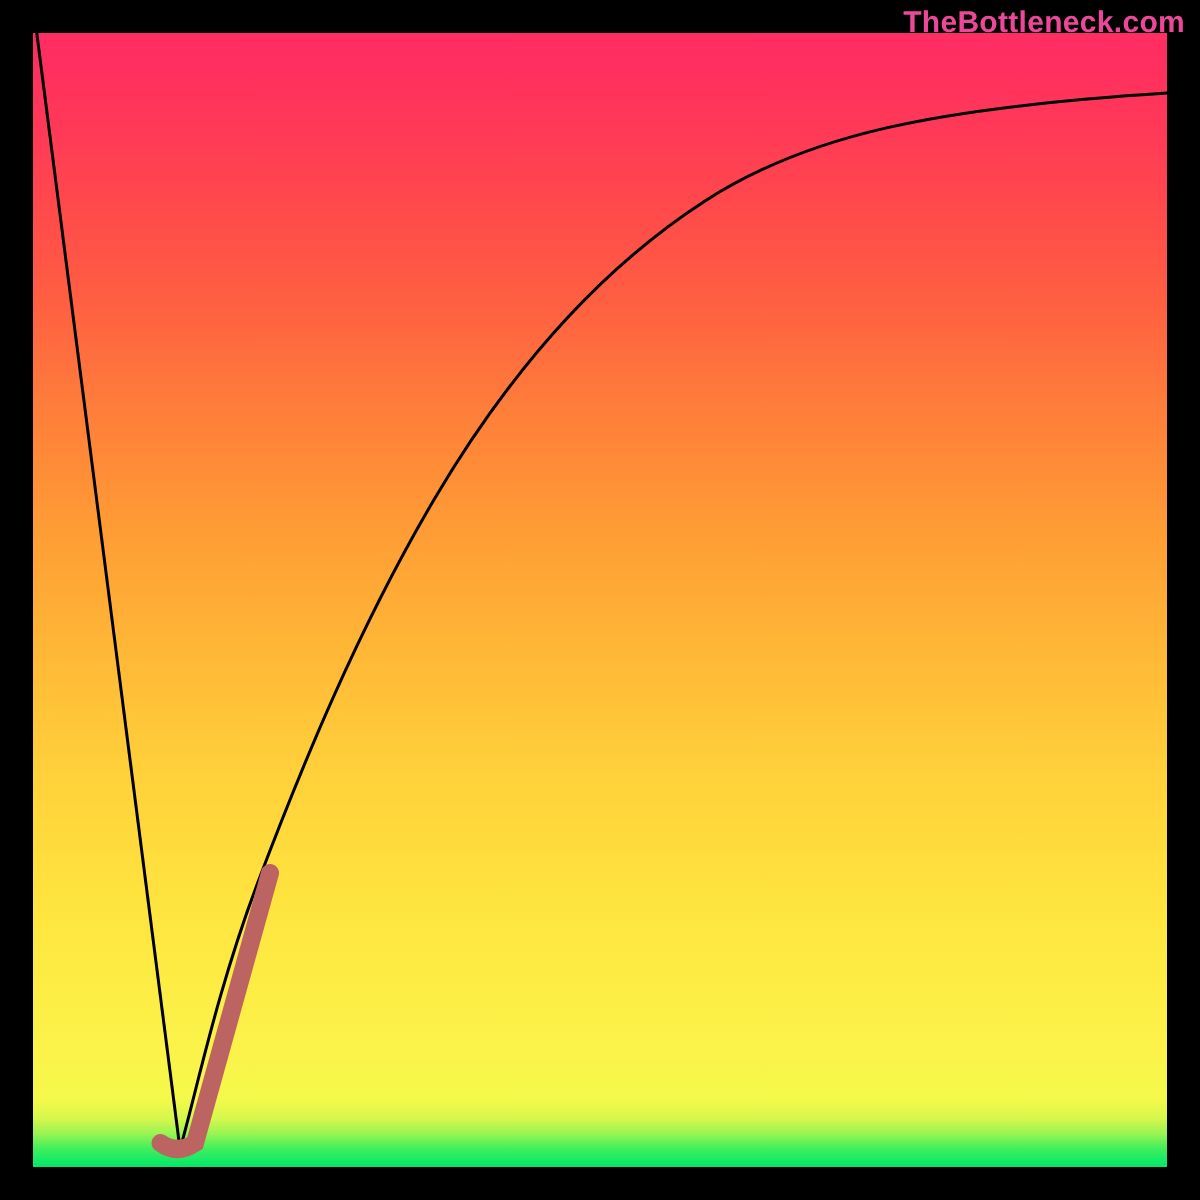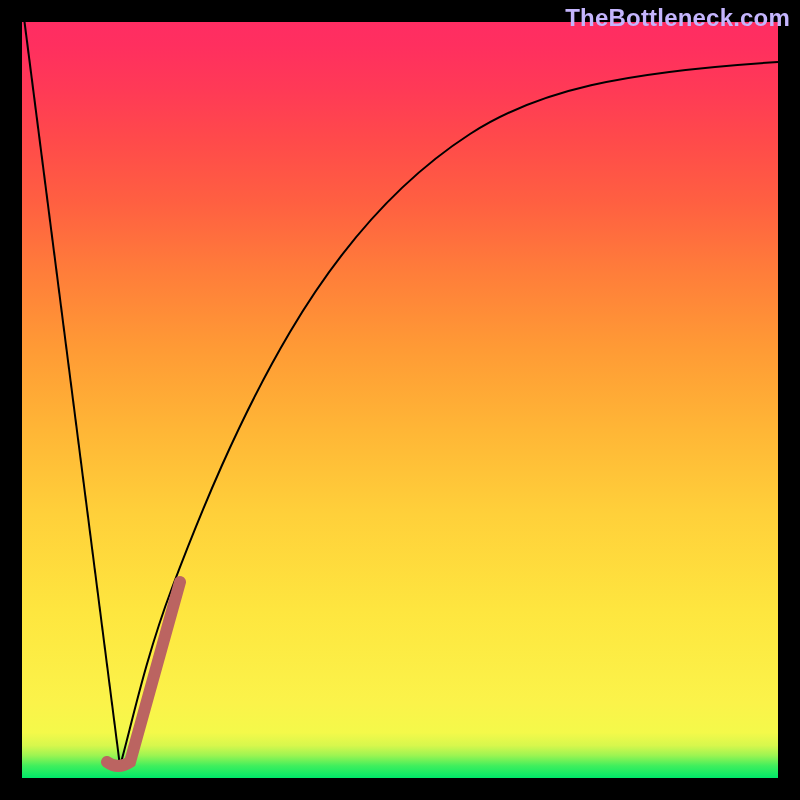--- a/index.html
+++ b/index.html
@@ -40,22 +40,22 @@
       #ff4b4a 84%,
       #ff3a56 91%,
       #ff2f5f 97%,
       #ff2d63 100%
     );
   }
   .watermark {
     position: absolute;
     top: 4px;
     right: 10px;
-    color: #c4b5fd;
-    font-size: 24px;
+    color: #ec4899;
+    font-size: 20px;
     font-weight: 600;
     letter-spacing: 0.2px;
     user-select: none;
   }
   svg.curves {
     position: absolute;
     left: 22px;
     top: 22px;
     width: 756px;
     height: 756px;

